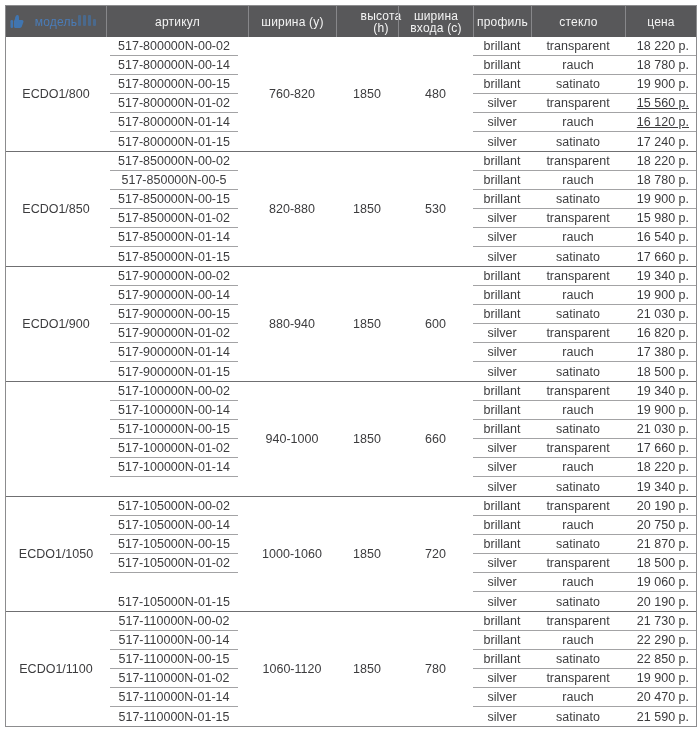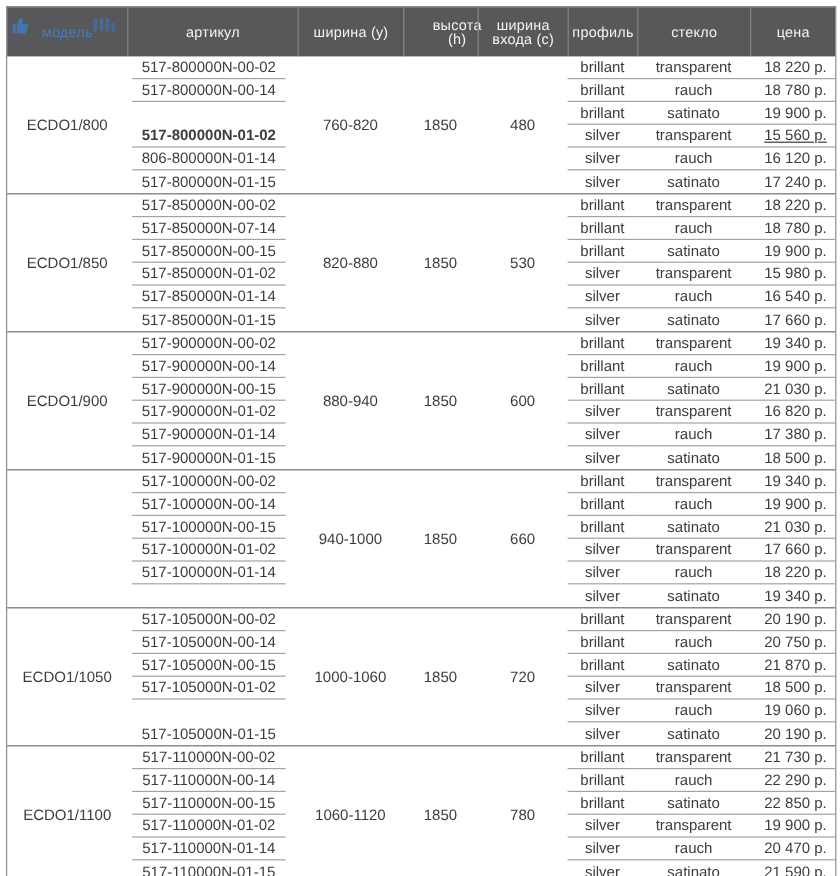--- a/index.html
+++ b/index.html
@@ -9,21 +9,21 @@
     border:1px solid #8c8c8e;
     box-sizing:content-box;
     background:#fff;
   }
   
   .thead{
     display:grid;
     grid-template-columns:100px 142px 88px 62px 75px 58px 94px 71px;
     background:#58585a;
     color:#f4f4f4;
-    height:41px;
+    height:31px;
   }
   .th{
     display:flex;align-items:center;justify-content:center;
     font-size:12px;line-height:12px;text-align:center;
     padding:1px 2px;box-sizing:border-box;
     border-left:1px solid #87878a;
     font-weight:400;
     letter-spacing:.2px;
   }
   .th:first-child{border-left:none;position:relative;overflow:hidden;}
@@ -94,46 +94,47 @@
         <div class="cell height span6">1850</div>
         <div class="cell entrance span6">480</div>
         <div class="cell article sep" style="grid-row: 1;">517-800000N-00-02</div>
         <div class="cell profile sep" style="grid-row: 1;">brillant</div>
         <div class="cell glass sep" style="grid-row: 1;">transparent</div>
         <div class="cell price sep" style="grid-row: 1;">18 220 р.</div>
         <div class="cell article sep" style="grid-row: 2;">517-800000N-00-14</div>
         <div class="cell profile sep" style="grid-row: 2;">brillant</div>
         <div class="cell glass sep" style="grid-row: 2;">rauch</div>
         <div class="cell price sep" style="grid-row: 2;">18 780 р.</div>
+        <div class="cell article sep" style="grid-row: 3;">517-800000N-00-15</div>
         <div class="cell profile sep" style="grid-row: 3;">brillant</div>
         <div class="cell glass sep" style="grid-row: 3;">satinato</div>
         <div class="cell price sep" style="grid-row: 3;">19 900 р.</div>
-        <div class="cell article sep" style="grid-row: 4; font-weight: bold;">517-800000N-01-02</div>
+        <div class="cell article sep" style="grid-row: 4;">517-800000N-01-02</div>
         <div class="cell profile sep" style="grid-row: 4;">silver</div>
         <div class="cell glass sep" style="grid-row: 4;">transparent</div>
         <div class="cell price sep" style="grid-row: 4; text-decoration: underline;">15 560 р.</div>
-        <div class="cell article sep" style="grid-row: 5;">806-800000N-01-14</div>
-        <div class="cell profile sep" style="grid-row: 5;">silver</div>
-        <div class="cell glass sep" style="grid-row: 5;">rauch</div>
-        <div class="cell price sep" style="grid-row: 5;">16 120 р.</div>
+        <div class="cell article sep" style="grid-row: 5;">517-800000N-01-14</div>
+        <div class="cell profile sep" style="grid-row: 5;">silver</div>
+        <div class="cell glass sep" style="grid-row: 5;">rauch</div>
+        <div class="cell price sep" style="grid-row: 5; text-decoration: underline;">16 120 р.</div>
         <div class="cell article" style="grid-row: 6;">517-800000N-01-15</div>
         <div class="cell profile" style="grid-row: 6;">silver</div>
         <div class="cell glass" style="grid-row: 6;">satinato</div>
         <div class="cell price" style="grid-row: 6;">17 240 р.</div>
       </div>
       <div class="group">
         <div class="cell model span6">ECDO1/850</div>
         <div class="cell width span6">820-880</div>
         <div class="cell height span6">1850</div>
         <div class="cell entrance span6">530</div>
         <div class="cell article sep" style="grid-row: 1;">517-850000N-00-02</div>
         <div class="cell profile sep" style="grid-row: 1;">brillant</div>
         <div class="cell glass sep" style="grid-row: 1;">transparent</div>
         <div class="cell price sep" style="grid-row: 1;">18 220 р.</div>
-        <div class="cell article sep" style="grid-row: 2;">517-850000N-07-14</div>
+        <div class="cell article sep" style="grid-row: 2;">517-850000N-00-5</div>
         <div class="cell profile sep" style="grid-row: 2;">brillant</div>
         <div class="cell glass sep" style="grid-row: 2;">rauch</div>
         <div class="cell price sep" style="grid-row: 2;">18 780 р.</div>
         <div class="cell article sep" style="grid-row: 3;">517-850000N-00-15</div>
         <div class="cell profile sep" style="grid-row: 3;">brillant</div>
         <div class="cell glass sep" style="grid-row: 3;">satinato</div>
         <div class="cell price sep" style="grid-row: 3;">19 900 р.</div>
         <div class="cell article sep" style="grid-row: 4;">517-850000N-01-02</div>
         <div class="cell profile sep" style="grid-row: 4;">silver</div>
         <div class="cell glass sep" style="grid-row: 4;">transparent</div>

